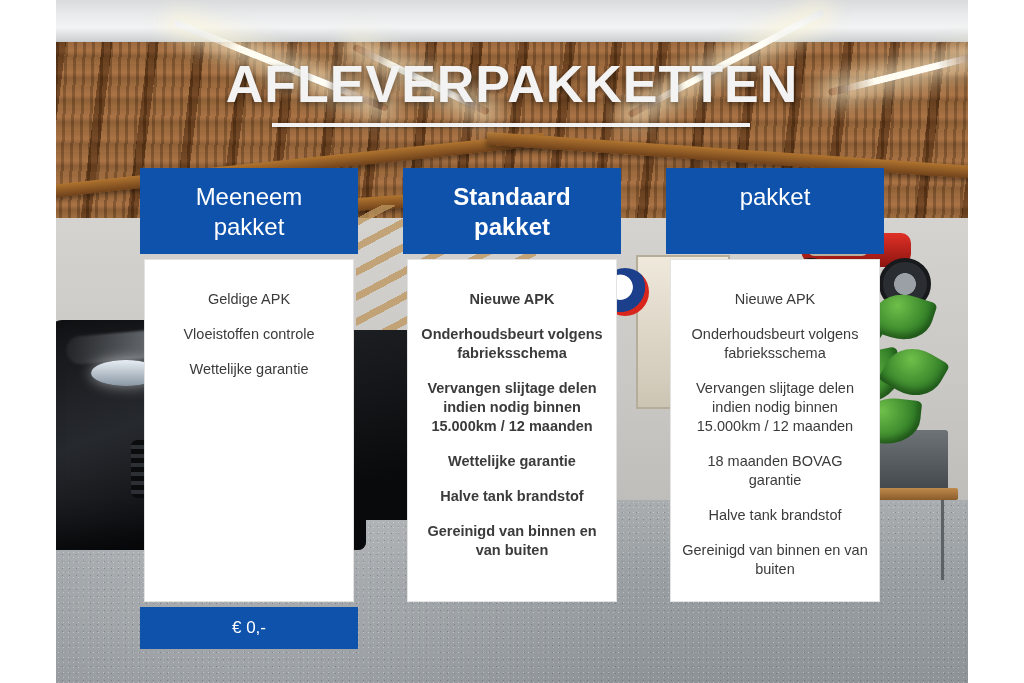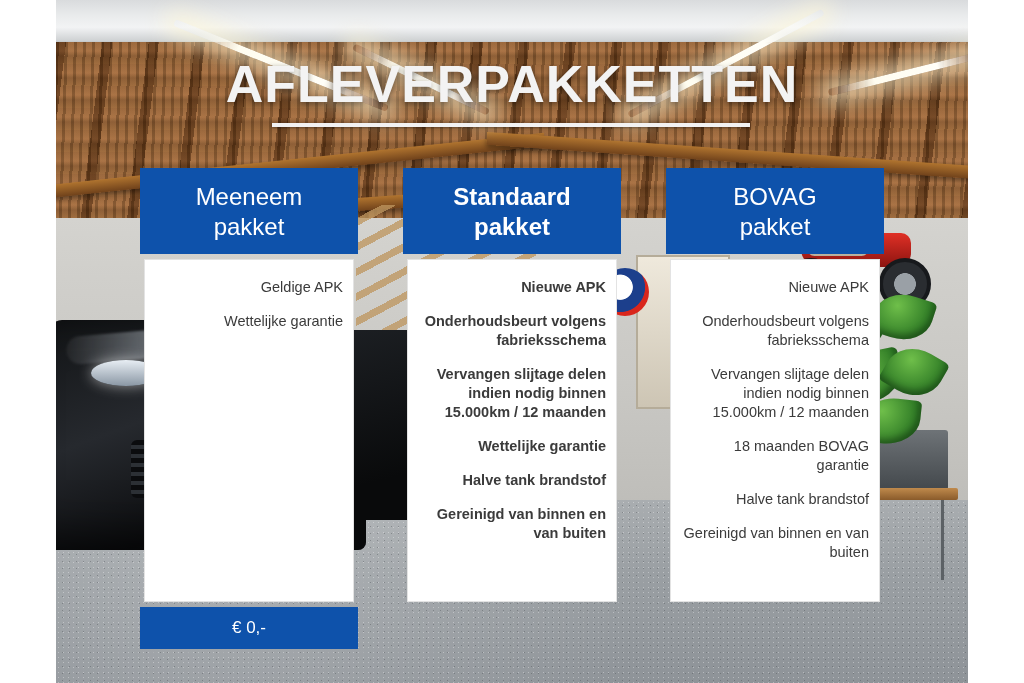--- a/index.html
+++ b/index.html
@@ -218,22 +218,21 @@
     height: 343px;
     box-sizing: border-box;
     padding: 14px 10px 0;
     text-align:center;
     overflow:hidden;
   }
   .feature {
     font-size: 14.5px;
     line-height: 19px;
     color: #3b3b3b;
-    margin: 4px 0 15px;
-    text-align: right;
+    margin: 16px 0 15px;
   }
   .card-foot {
     margin-top: 5px;
     background:#0e52ab;
     color:#ffffff;
     text-align:center;
     font-size: 17px;
     line-height: 42px;
     height: 42px;
   }
@@ -301,20 +300,21 @@
 
   <div class="cards">
 
     <div class="card c1">
       <div class="card-head">
         <div>Meeneem</div>
         <div>pakket</div>
       </div>
       <div class="card-body">
         <p class="feature">Geldige APK</p>
+        <p class="feature">Vloeistoffen controle</p>
         <p class="feature">Wettelijke garantie</p>
       </div>
       <div class="card-foot">€ 0,-</div>
     </div>
 
     <div class="card c2">
       <div class="card-head">
         <div>Standaard</div>
         <div>pakket</div>
       </div>
@@ -323,21 +323,20 @@
         <p class="feature">Onderhoudsbeurt volgens fabrieksschema</p>
         <p class="feature">Vervangen slijtage delen indien nodig binnen 15.000km / 12 maanden</p>
         <p class="feature">Wettelijke garantie</p>
         <p class="feature">Halve tank brandstof</p>
         <p class="feature">Gereinigd van binnen en van buiten</p>
       </div>
     </div>
 
     <div class="card c3">
       <div class="card-head">
-        <div>BOVAG</div>
         <div>pakket</div>
       </div>
       <div class="card-body">
         <p class="feature">Nieuwe APK</p>
         <p class="feature">Onderhoudsbeurt volgens fabrieksschema</p>
         <p class="feature">Vervangen slijtage delen indien nodig binnen 15.000km / 12 maanden</p>
         <p class="feature">18 maanden BOVAG garantie</p>
         <p class="feature">Halve tank brandstof</p>
         <p class="feature">Gereinigd van binnen en van buiten</p>
       </div>

